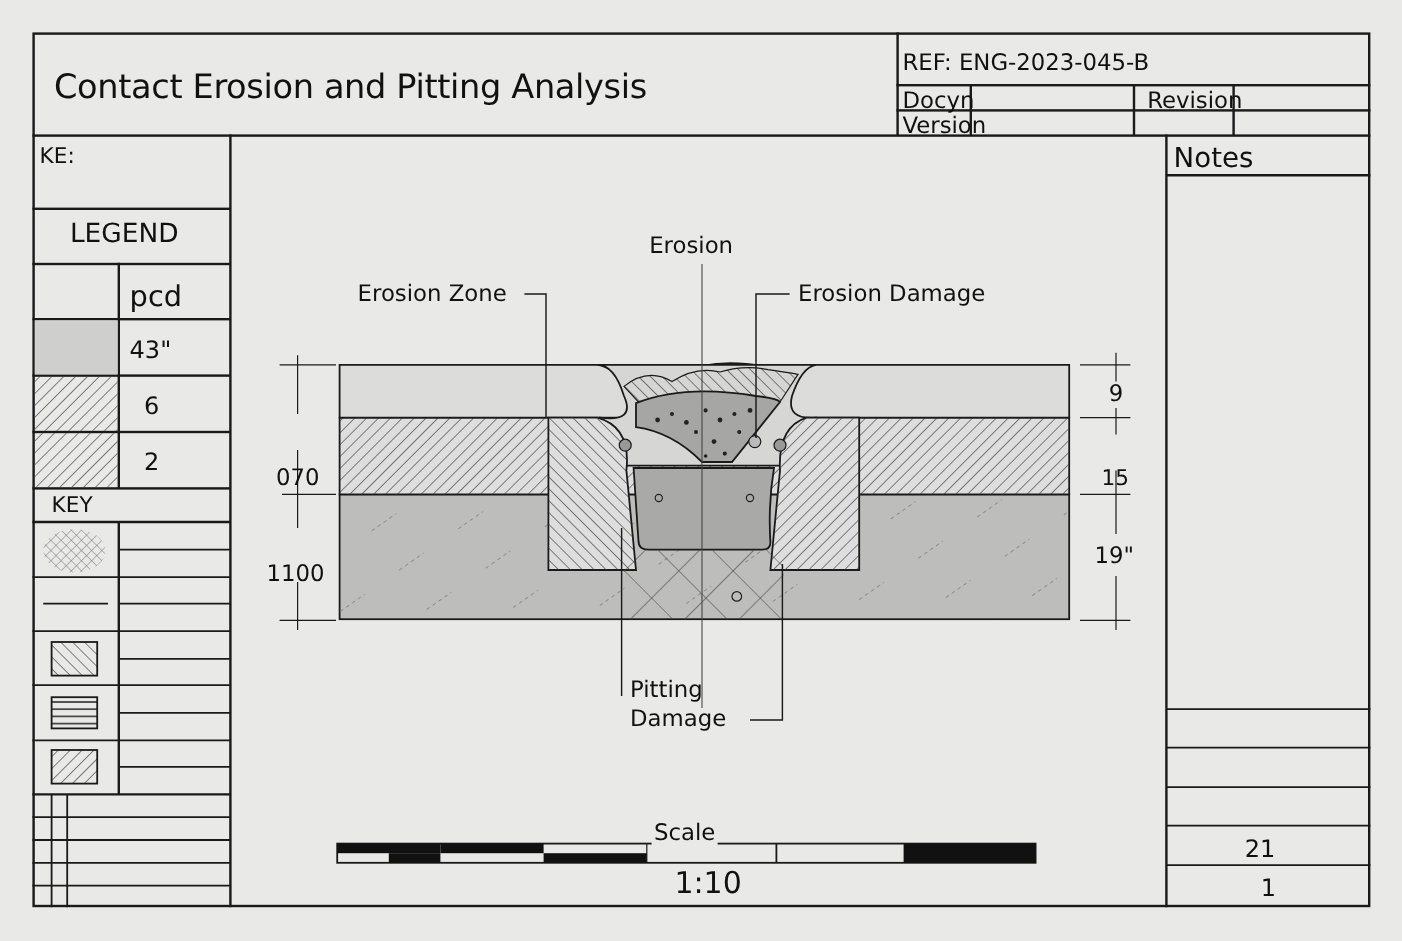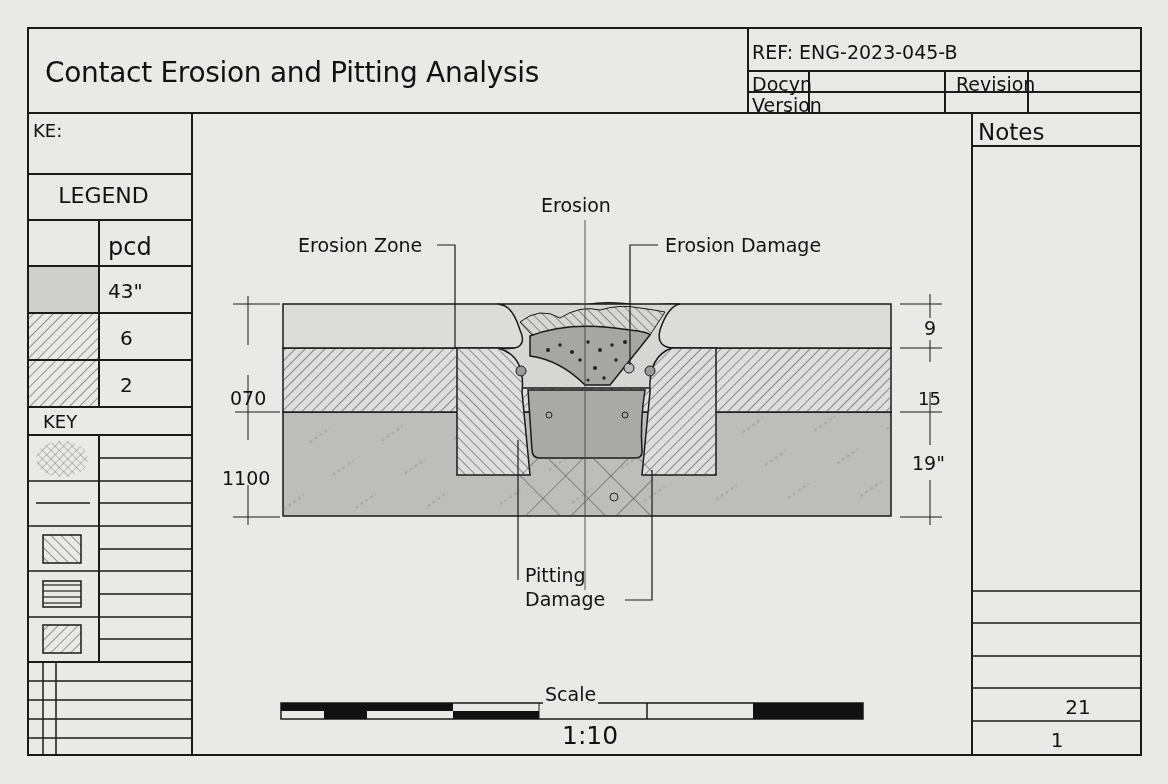--- a/index.html
+++ b/index.html
@@ -205,14 +205,14 @@
 <div class="txt" style="left:222px;top:451px;font-size:19px;margin-top:16px;">1100</div>
 <div class="txt" style="left:924px;top:317px;font-size:19px;">9</div>
 <div class="txt" style="left:918px;top:388px;font-size:18px;">15</div>
 <div class="txt" style="left:912px;top:452px;font-size:19px;">19"</div>
 
 <div class="txt" style="left:543px;top:683px;font-size:19px;background:#e9e9e8;padding:0 2px;">Scale</div>
 <div class="txt" style="left:562px;top:721px;font-size:25px;">1:10</div>
 
 <div class="txt" style="left:31px;top:411px;font-size:18px;margin-left:12px;">KEY</div>
 <div class="txt" style="left:978px;top:119px;font-size:23px;">Notes</div>
-<div class="txt cell-center" style="left:972px;width:156px;top:695px;font-size:20px;padding-left:28px;">21</div>
+<div class="txt cell-center" style="left:972px;width:156px;top:695px;font-size:20px;">21</div>
 <div class="txt cell-center" style="left:972px;width:170px;top:728px;font-size:20px;">1</div>
 
 </body></html>

